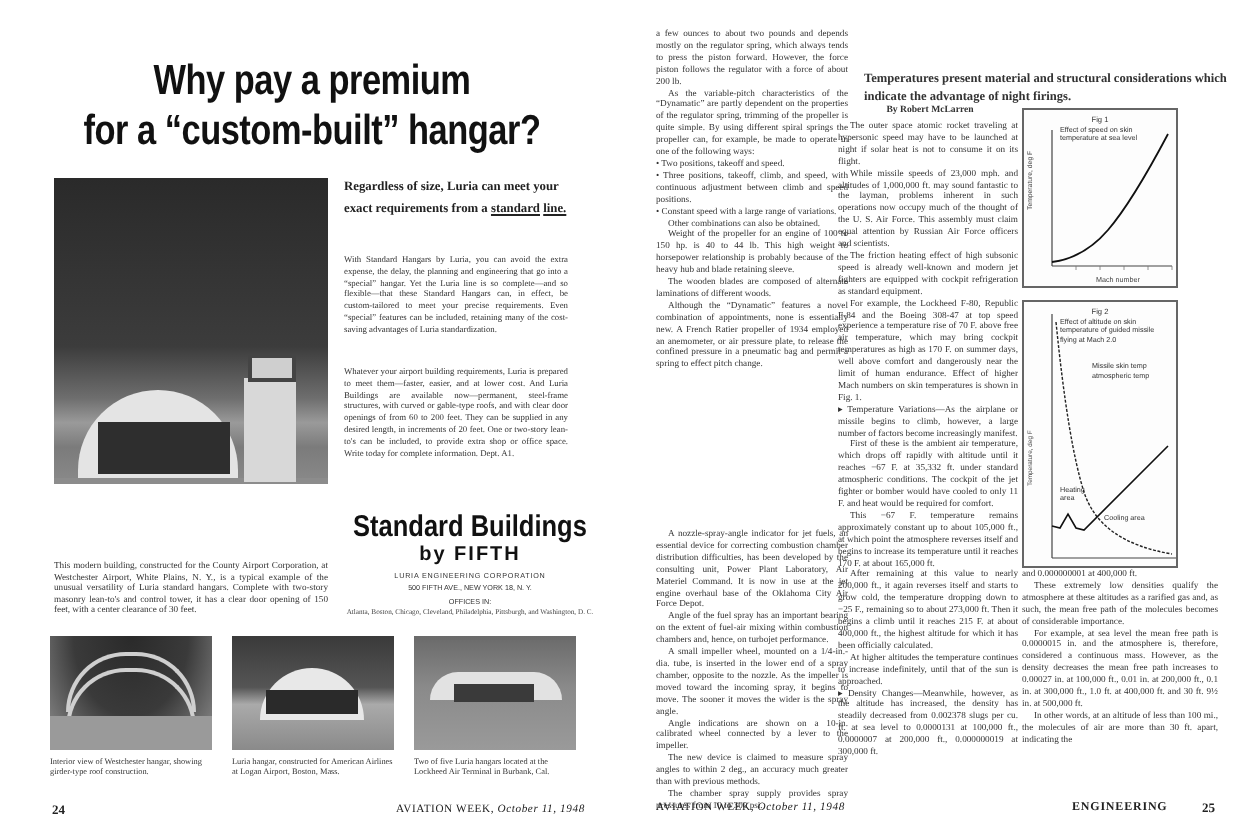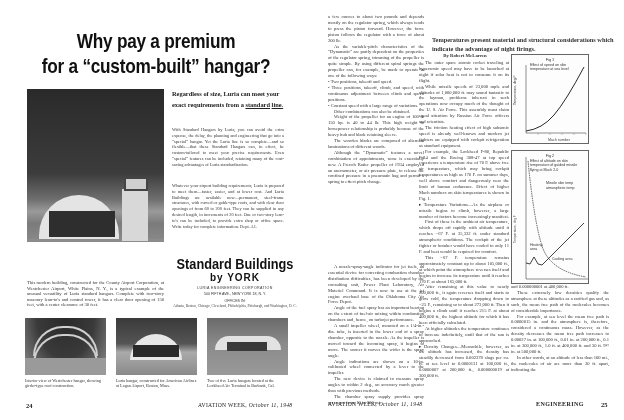--- a/index.html
+++ b/index.html
@@ -102,21 +102,21 @@
   </div>
   <div class="hero-caption">This modern building, constructed for the County Airport Corporation, at Westchester Airport, White Plains, N. Y., is a typical example of the unusual versatility of Luria standard hangars. Complete with two-story masonry lean-to's and control tower, it has a clear door opening of 150 feet, with a center clearance of 30 feet.</div>
 
   <div class="ad-subhead">
     <span>Regardless of size, Luria can meet your exact requirements from a </span><span class="u">standard</span><span> </span><span class="u">line.</span>
   </div>
   <div class="ad-body p1">With Standard Hangars by Luria, you can avoid the extra expense, the delay, the planning and engineering that go into a “special” hangar. Yet the Luria line is so complete—and so flexible—that these Standard Hangars can, in effect, be custom-tailored to meet your precise requirements. Even “special” features can be included, retaining many of the cost-saving advantages of Luria standardization.</div>
   <div class="ad-body p2">Whatever your airport building requirements, Luria is prepared to meet them—faster, easier, and at lower cost. And Luria Buildings are available now—permanent, steel-frame structures, with curved or gable-type roofs, and with clear door openings of from 60 to 200 feet. They can be supplied in any desired length, in increments of 20 feet. One or two-story lean-to's can be included, to provide extra shop or office space. Write today for complete information. Dept. A1.</div>
 
   <div class="brand-title">Standard Buildings</div>
-  <div class="brand-by">by YORK</div>
+  <div class="brand-by">by FIFTH</div>
   <div class="brand-corp">LURIA ENGINEERING CORPORATION</div>
   <div class="brand-addr">500 FIFTH AVE., NEW YORK 18, N. Y.</div>
   <div class="brand-offices">OFFICES IN:</div>
   <div class="brand-cities">Atlanta, Boston, Chicago, Cleveland, Philadelphia, Pittsburgh, and Washington, D. C.</div>
 
   <div class="thumb thumb-1">
     <div class="rib" style="top:8px"></div>
     <div class="rib" style="top:16px"></div>
     <div class="floor"></div>
   </div>

